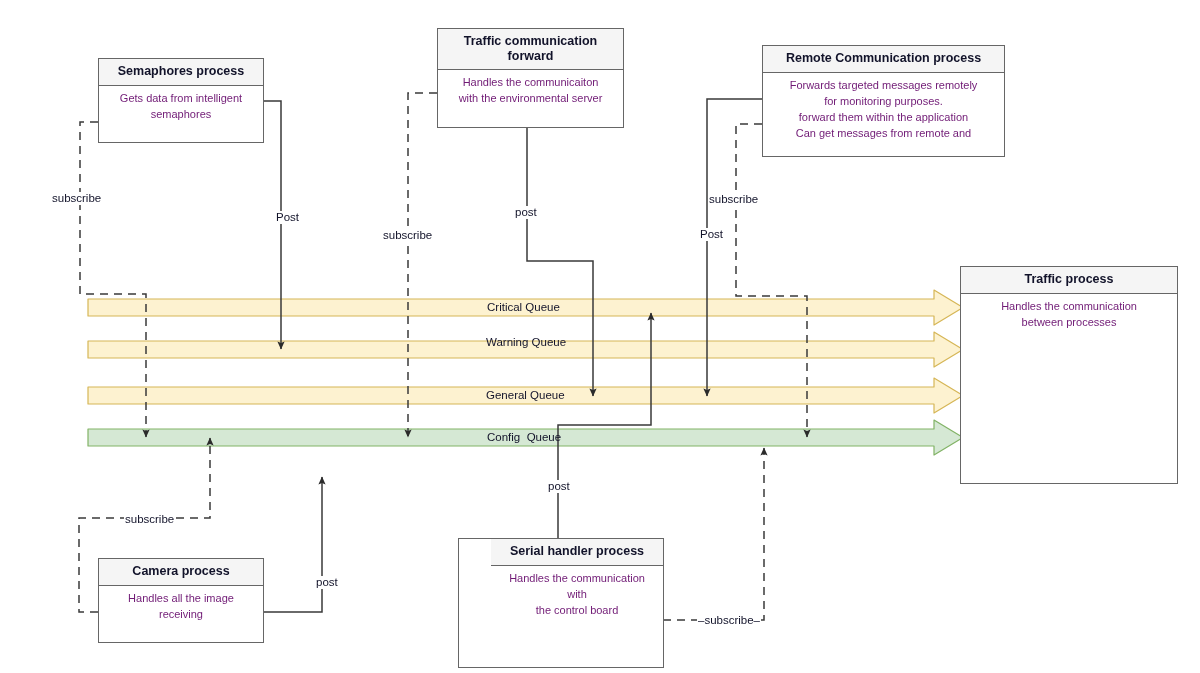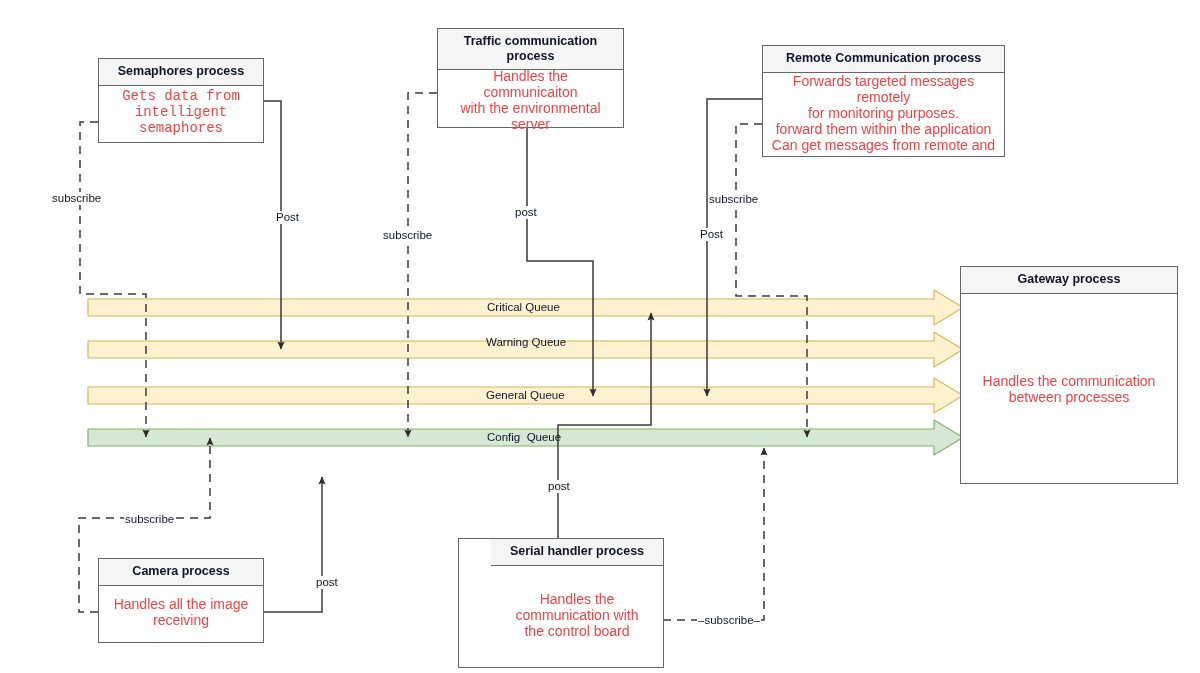--- a/index.html
+++ b/index.html
@@ -39,26 +39,25 @@
     font-size: 12.5px;
     font-weight: bold;
     color: #12132a;
     text-align: center;
     padding: 5px 6px 6px 6px;
     line-height: 15px;
   }
   .proc-body {
     box-sizing: border-box;
     display: flex;
-    align-items: center;
     justify-content: center;
     text-align: center;
-    font-size: 14px;
+    font-size: 11px;
     line-height: 16px;
-    color: #ef4444;
+    color: #701a75;
     padding: 4px 7px;
   }
   .proc-body span { display: block; }
   .queue-label {
     position: absolute;
     z-index: 7;
     font-size: 11.5px;
     color: #12132a;
     background: transparent;
     white-space: pre;
@@ -117,32 +116,32 @@
 
     <path d="M263,612 L322,612 L322,477" fill="none" stroke="#3a3a3a" stroke-width="1.5" marker-end="url(#ah)"></path>
 
     <path d="M558,538 L558,425 L651,425 L651,313" fill="none" stroke="#3a3a3a" stroke-width="1.5" marker-end="url(#ah)"></path>
 
     <path d="M663,620 L764,620 L764,448" fill="none" stroke="#3a3a3a" stroke-width="1.5" stroke-dasharray="8,6" marker-end="url(#ah)"></path>
   </svg>
 
   <div class="proc-box" style="left:98px; top:58px; width:166px; height:85px;">
     <div class="proc-title">Semaphores process</div>
-    <div class="proc-body" style="height:52px;font-family:Liberation Mono, monospace;">
+    <div class="proc-body" style="height:52px;">
       <div>
         <span>Gets data from intelligent</span>
         <span>semaphores</span>
       </div>
     </div>
   </div>
 
   <div class="proc-box" style="left:437px; top:28px; width:187px; height:100px;">
     <div class="proc-title" style="padding-bottom:5px;">
       <span>Traffic communication</span>
-      <span>process</span>
+      <span>forward</span>
     </div>
     <div class="proc-body" style="height:60px;">
       <div>
         <span>Handles the communicaiton</span>
         <span>with the environmental server</span>
       </div>
     </div>
   </div>
 
   <div class="proc-box" style="left:762px; top:45px; width:243px; height:112px;">
@@ -151,21 +150,21 @@
       <div>
         <span>Forwards targeted messages remotely</span>
         <span>for monitoring purposes.</span>
         <span>forward them within the application</span>
         <span>Can get messages from remote and</span>
       </div>
     </div>
   </div>
 
   <div class="proc-box" style="left:960px; top:266px; width:218px; height:218px;">
-    <div class="proc-title">Gateway process</div>
+    <div class="proc-title">Traffic process</div>
     <div class="proc-body" style="height:190px;">
       <div>
         <span>Handles the communication</span>
         <span>between processes</span>
       </div>
     </div>
   </div>
 
   <div class="proc-box" style="left:98px; top:558px; width:166px; height:85px;">
     <div class="proc-title">Camera process</div>

